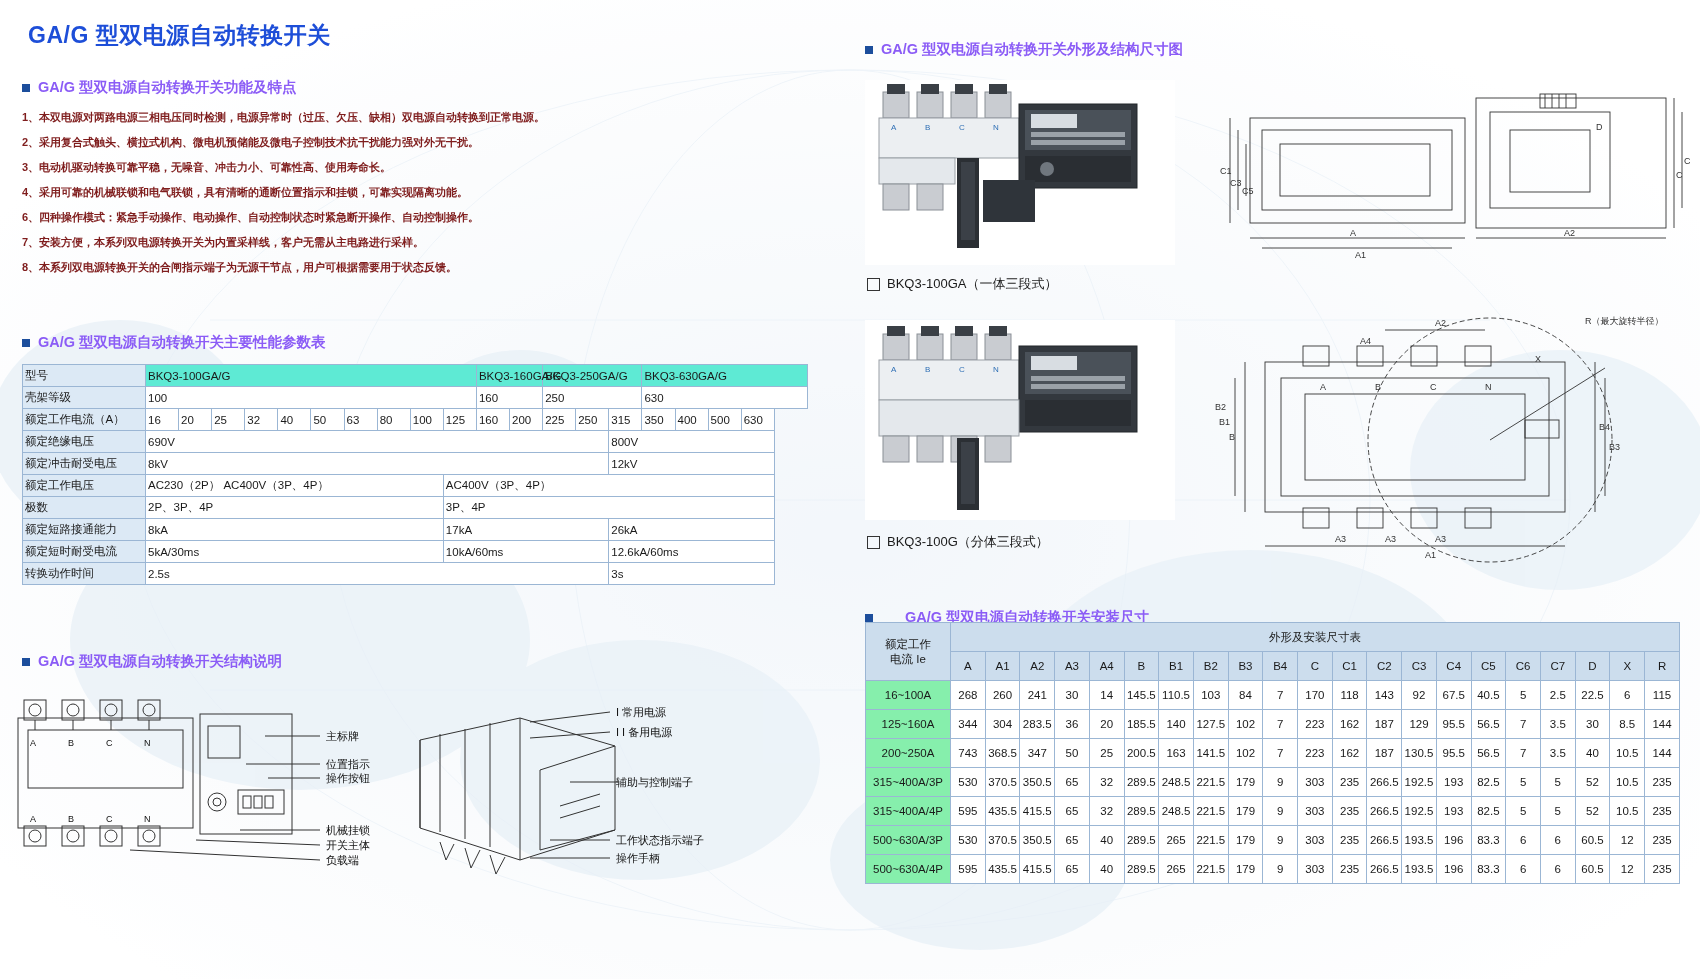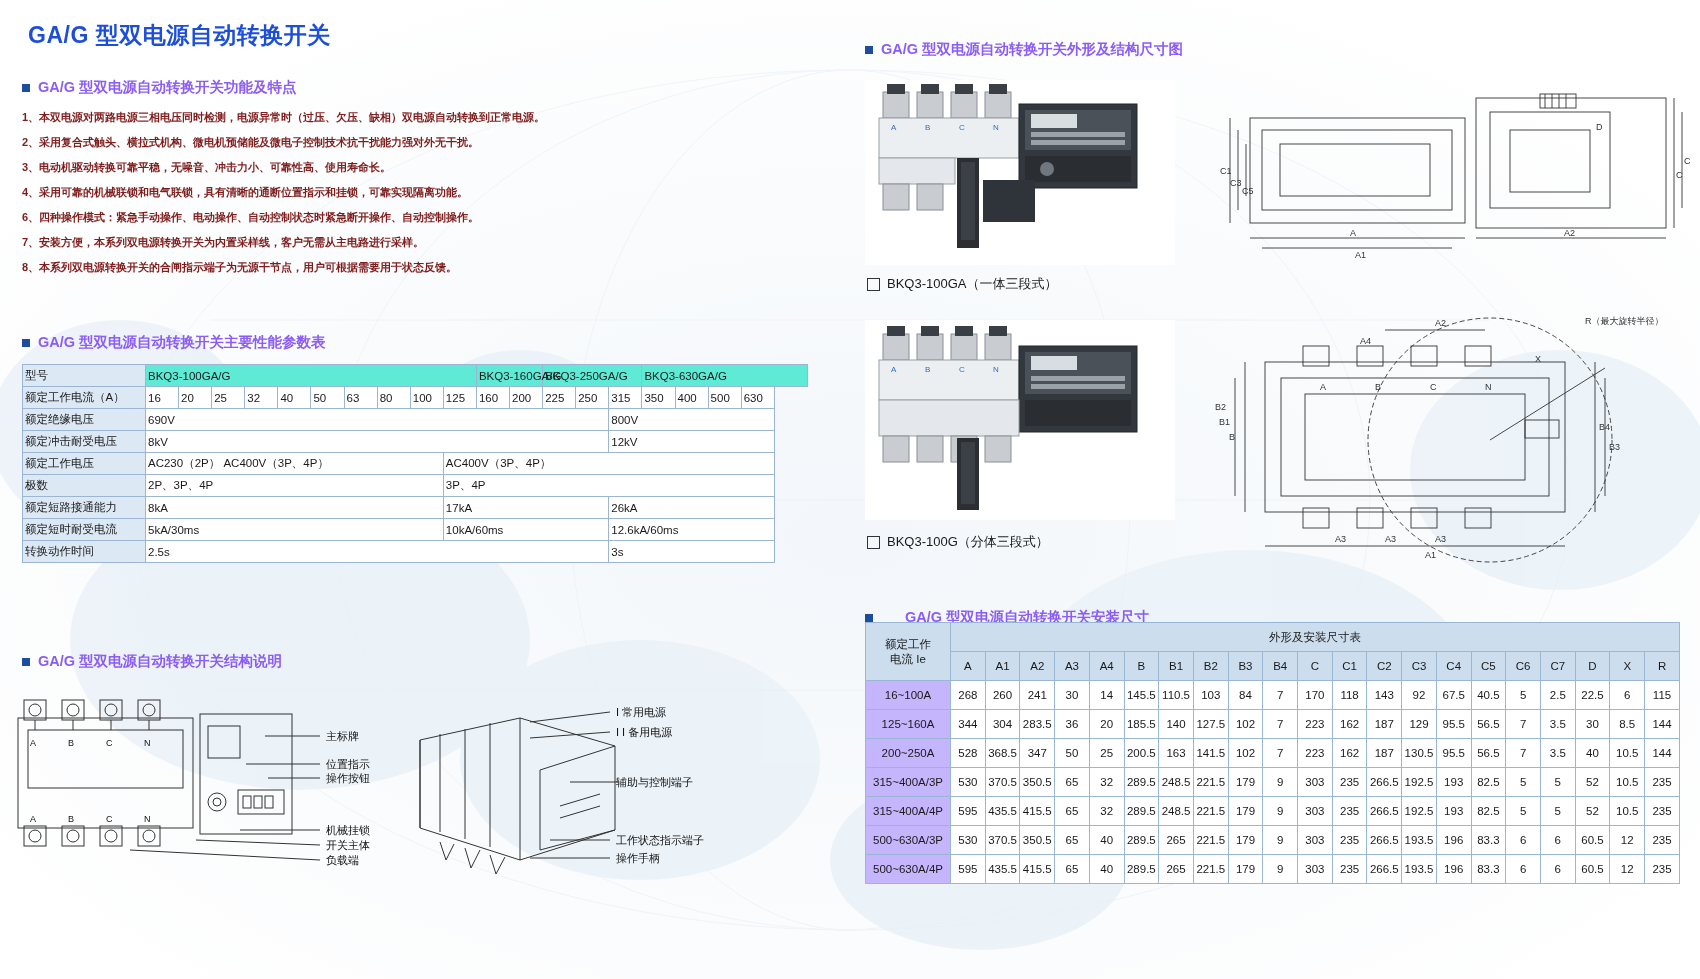--- a/index.html
+++ b/index.html
@@ -60,21 +60,21 @@
 
   
   .dims{
     width:815px;font-size:11.5px;table-layout:fixed;
   }
   .dims td{
     border:1px solid #9bb6d4;text-align:center;height:28px;padding:0 1px;
     background:#ffffff;white-space:nowrap;
   }
   .dims td.hd{background:#ccdded;}
-  .dims td.rowlbl{background:#c4b5fd;}
+  .dims td.rowlbl{background:#86efac;}
 
   .cap{font-size:13px;color:#1a1a1a;display:flex;align-items:center;gap:7px;justify-content:flex-end;}
   .cap .chk{
     width:11px;height:11px;border:1px solid #333;display:inline-block;flex:0 0 auto;
   }
 </style>
 </head>
 <body>
 
 <svg class="watermark" viewBox="0 0 1700 979">
@@ -134,20 +134,27 @@
       <table class="spec" id="spec-table">
           <tbody>
             <tr>
               <td class="lbl">型号</td>
               <td colspan="10" class="hd">BKQ3-100GA/G</td>
               <td colspan="2" class="hd">BKQ3-160GA/G</td>
               <td colspan="3" class="hd">BKQ3-250GA/G</td>
               <td colspan="5" class="hd">BKQ3-630GA/G</td>
             </tr>
             <tr>
+              <td class="lbl">壳架等级</td>
+              <td colspan="10">100</td>
+              <td colspan="2">160</td>
+              <td colspan="3">250</td>
+              <td colspan="5">630</td>
+            </tr>
+            <tr>
               <td class="lbl">额定工作电流（A）</td>
               <td>16</td>
               <td>20</td>
               <td>25</td>
               <td>32</td>
               <td>40</td>
               <td>50</td>
               <td>63</td>
               <td>80</td>
               <td>100</td>
@@ -563,21 +570,21 @@
               <td>95.5</td>
               <td>56.5</td>
               <td>7</td>
               <td>3.5</td>
               <td>30</td>
               <td>8.5</td>
               <td>144</td>
             </tr>
             <tr>
               <td class="rowlbl">200~250A</td>
-              <td>528</td>
+              <td>743</td>
               <td>368.5</td>
               <td>347</td>
               <td>50</td>
               <td>25</td>
               <td>200.5</td>
               <td>163</td>
               <td>141.5</td>
               <td>102</td>
               <td>7</td>
               <td>223</td>

